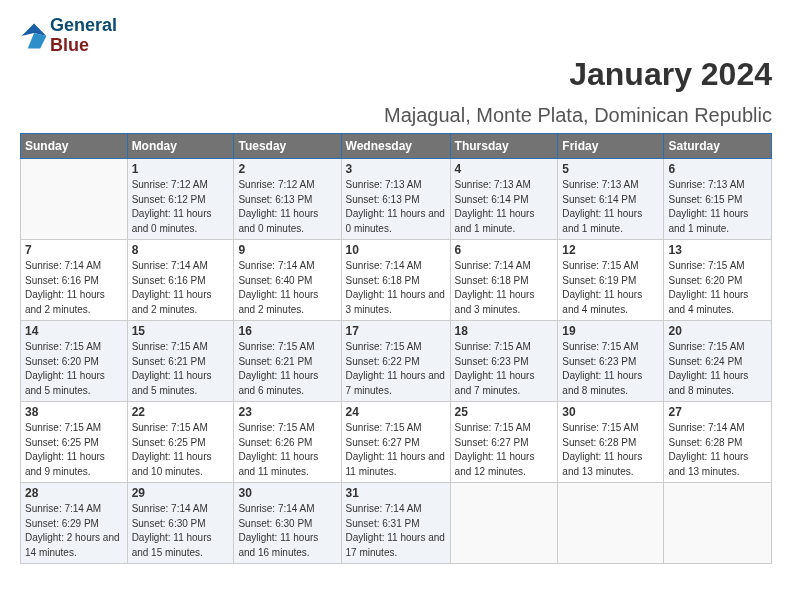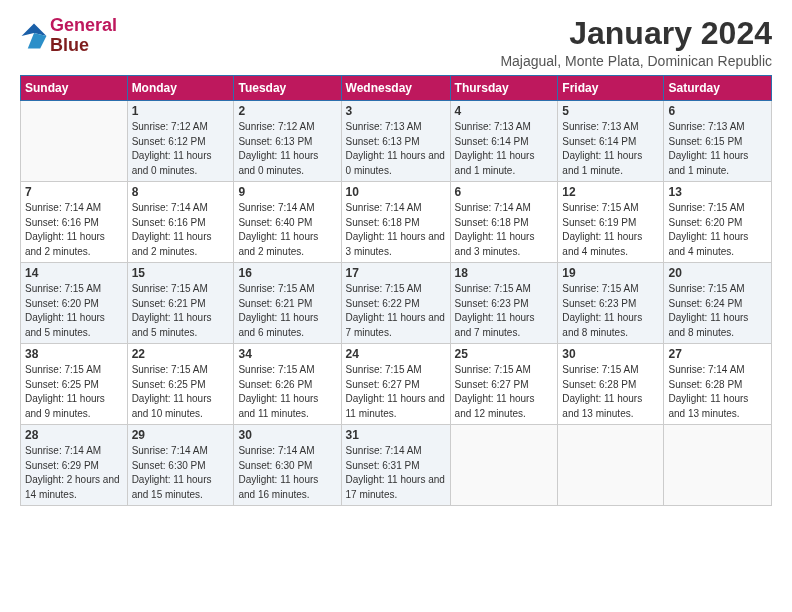--- a/index.html
+++ b/index.html
@@ -25,47 +25,48 @@
     .logo {
       display: flex;
       align-items: center;
       gap: 2px;
     }
     .logo-text {
       font-size: 18px;
       font-weight: bold;
       line-height: 1.1;
     }
-    .logo-general { color: #be185d; margin-top: 47px; }
+    .logo-general { color: #0c4a6e; margin-top: 47px; }
     .logo-blue { color: #7f1d1d; }
     .logo-icon {
       width: 28px;
       height: 28px;
     }
     .title-area {
       text-align: right;
     }
     .month-title {
       font-size: 32px;
       font-weight: bold;
       color: #333;
       line-height: 1.1;
+      margin-top: 41px;
     }
     .location-title {
-      font-size: 14px;
+      font-size: 20px;
       color: #555;
-      margin-top: 2px;
+      margin-top: 12px;
     }
     .calendar {
       width: 100%;
       border-collapse: collapse;
       font-size: 10.5px;
     }
     .calendar th {
-      background: #be185d;
+      background: #737373;
       color: #fff;
       padding: 5px 4px;
       text-align: left;
       font-size: 12px;
       font-weight: bold;
       border: 1px solid #2c6fad;
     }
     .calendar td {
       border: 1px solid #ccc;
       vertical-align: top;
@@ -307,21 +308,21 @@
       </td>
           <td>
         <span class="day-num">22</span>
         <div class="day-info">
           <span>Sunrise: 7:15 AM</span><br>
           <span>Sunset: 6:25 PM</span><br>
           <span>Daylight: 11 hours and 10 minutes.</span>
         </div>
       </td>
           <td>
-        <span class="day-num">34</span>
+        <span class="day-num">23</span>
         <div class="day-info">
           <span>Sunrise: 7:15 AM</span><br>
           <span>Sunset: 6:26 PM</span><br>
           <span>Daylight: 11 hours and 11 minutes.</span>
         </div>
       </td>
           <td>
         <span class="day-num">24</span>
         <div class="day-info">
           <span>Sunrise: 7:15 AM</span><br>

